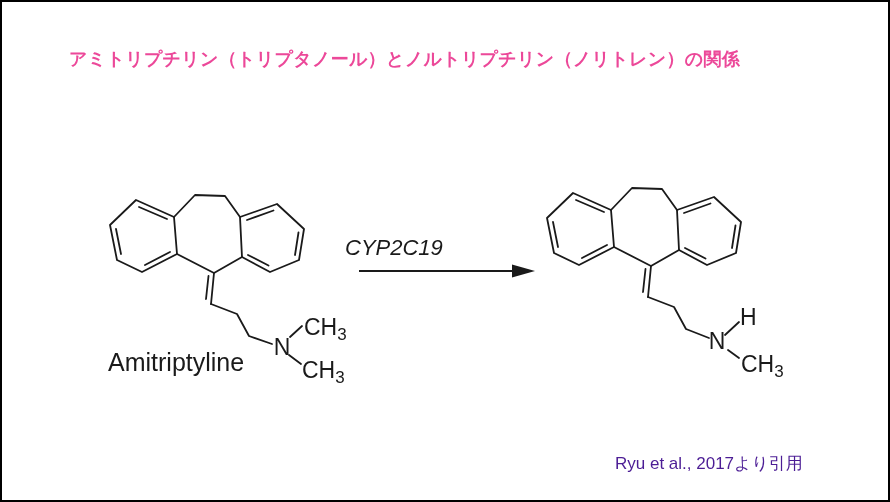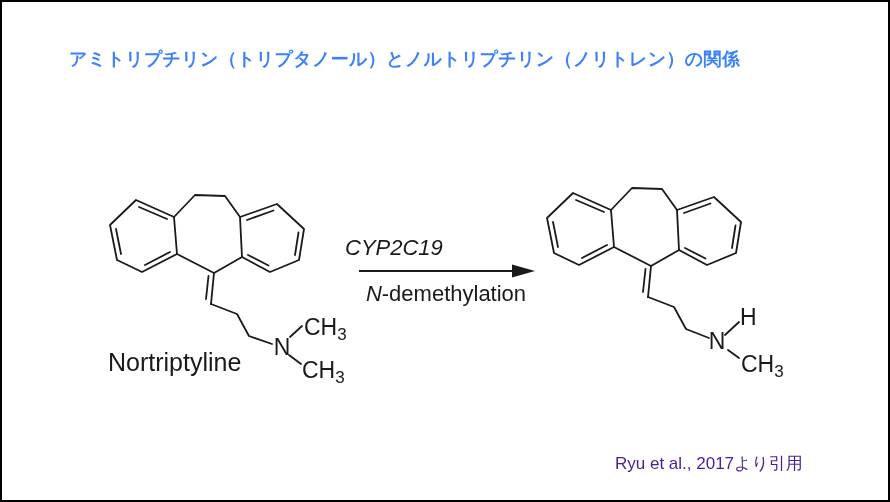--- a/index.html
+++ b/index.html
@@ -8,21 +8,21 @@
     width:890px;height:502px;
     background:#ffffff;
     border:2px solid #000;
     box-sizing:border-box;
     overflow:hidden;
     font-family:"Liberation Sans", sans-serif;
     color:#111;
   }
   .title{
     position:absolute;left:67px;top:45px;
-    font-size:18px;font-weight:bold;color:#3b82f6;
+    font-size:18px;font-weight:bold;color:#ec4899;
     letter-spacing:0.3px;white-space:nowrap;
   }
   .mol{position:absolute;}
   .mol-left{left:85px;top:165px;}
   .mol-right{left:522px;top:158px;}
   .mol path, .mol line, .mol polyline{
     stroke:#1a1a1a;stroke-width:1.8;fill:none;
     stroke-linecap:round;stroke-linejoin:round;
   }
   .atom{
@@ -94,25 +94,24 @@
 
     <path d="M124,137 L150,147 L162,169 L185,178"></path>
 
     <path d="M201,175 L215,162"></path>
     <path d="M204,190 L215,198"></path>
     <text class="atom" x="193" y="189" text-anchor="middle"><tspan>N</tspan></text>
     <text class="atom" x="216" y="165"><tspan>H</tspan><tspan class="sub" dy="5"></tspan></text>
     <text class="atom" x="217" y="212"><tspan>CH</tspan><tspan class="sub" dy="5">3</tspan></text>
   </svg>
 
-  <div class="mol-label" style="left:106px;top:346px">Nortriptyline</div>
+  <div class="mol-label" style="left:106px;top:346px">Amitriptyline</div>
 
   <svg class="arrow-svg" width="190" height="30" viewBox="0 0 190 30" xmlns="http://www.w3.org/2000/svg">
     <line class="arrow-line" x1="7" y1="14" x2="163" y2="14"></line>
     <polygon class="arrow-head" points="183,14 160,7.5 160,20.5"></polygon>
   </svg>
 
   <div class="enzyme">CYP2C19</div>
-  <div class="process"><span class="it">N</span><span>-demethylation</span></div>
 
   <div class="citation">Ryu et al., 2017より引用</div>
 
 </div>
 
 </body></html>

